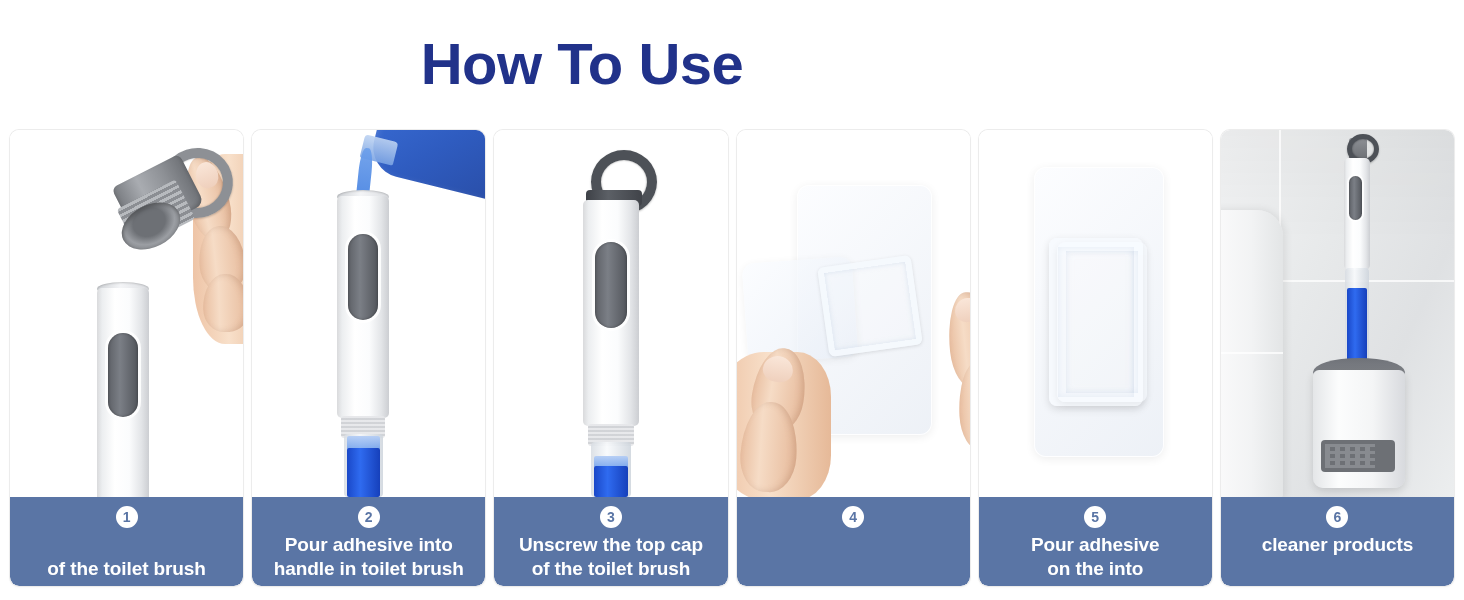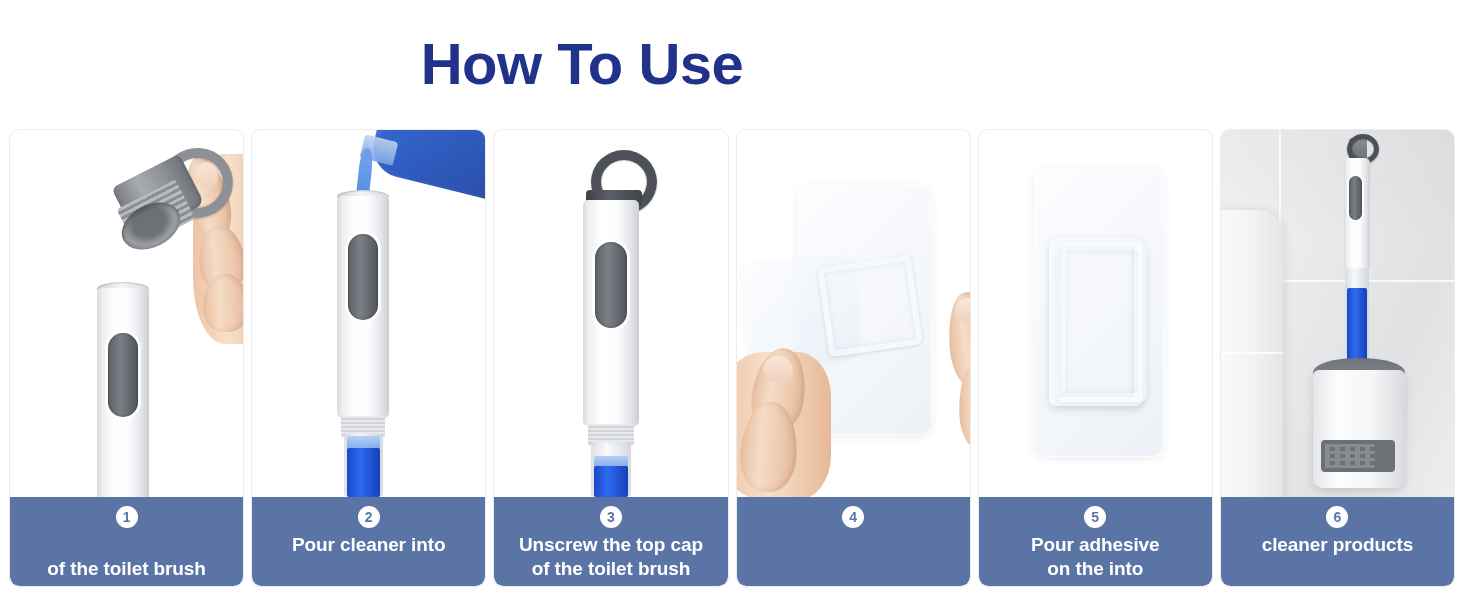--- a/index.html
+++ b/index.html
@@ -353,21 +353,22 @@
         <div class="tube" style="left:85px;top:66px;width:52px;height:222px;"></div>
         <div class="grip" style="left:96px;top:104px;width:30px;height:86px;"></div>
         <div class="thread" style="left:89px;top:286px;width:44px;height:22px;"></div>
         <div class="reservoir" style="left:92px;top:304px;width:39px;height:63px;"></div>
         <div class="liquid-foam" style="left:95px;top:306px;width:33px;height:14px;"></div>
         <div class="liquid" style="left:95px;top:318px;width:33px;height:49px;"></div>
       </div>
       <div class="caption">
         <div class="badge">2</div>
         <div class="caption-text">
-          <span>Pour cleaner into</span><br>
+          <span>Pour adhesive into</span><br>
+          <span>handle in toilet brush</span>
         </div>
       </div>
     </div>
 
     <div class="step">
       <div class="photo">
         <div class="ring-dark" style="left:97px;top:20px;width:46px;height:44px;"></div>
         <div class="cap-collar-dark" style="left:92px;top:60px;width:56px;height:16px;"></div>
         <div class="tube" style="left:89px;top:70px;width:56px;height:226px;"></div>
         <div class="grip" style="left:101px;top:112px;width:32px;height:86px;"></div>

